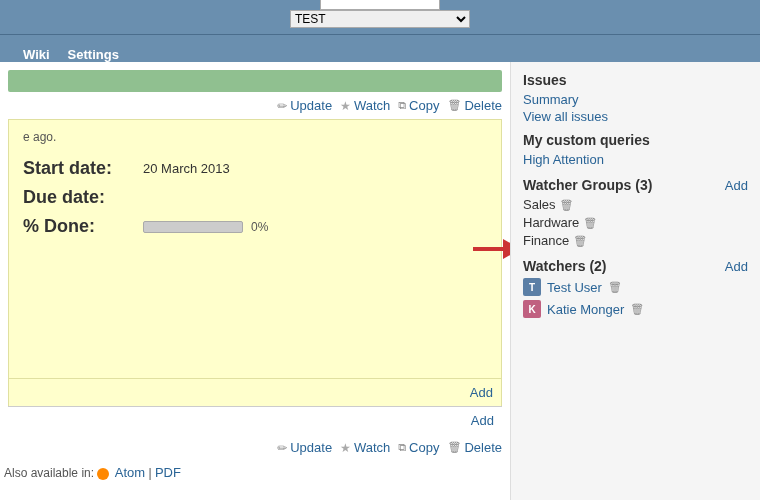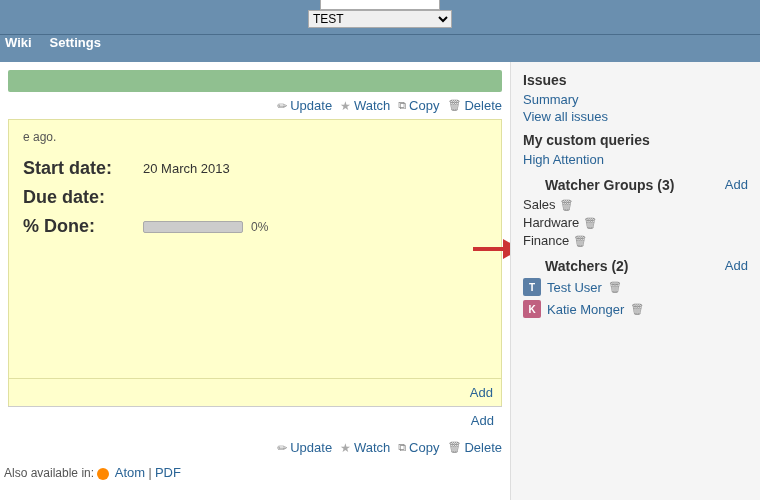--- a/index.html
+++ b/index.html
@@ -29,33 +29,33 @@
       font-size: 13px;
     }
     .search-input {
       width: 120px;
       height: 22px;
       border: 1px solid #aaa;
       padding: 2px 4px;
       font-size: 12px;
     }
     .search-select {
-      width: 144px;
+      width: 180px;
       height: 22px;
       border: 1px solid #aaa;
       font-size: 12px;
       margin-left: 0;
     }
 
     
     .nav-bar {
       background: #6a8faf;
-      padding: 0 5px;
-      display: flex;
-      align-items: flex-start;
+      padding: 0 23px;
+      display: flex;
+      align-items: flex-end;
       height: 28px;
       border-top: 1px solid #4a6d8c;
     }
     .nav-item {
       color: #fff;
       font-size: 13px;
       font-weight: bold;
       margin-right: 18px;
       cursor: pointer;
       text-decoration: none;
@@ -230,23 +230,23 @@
       color: #2a6496;
       text-decoration: none;
       font-size: 13px;
       margin-bottom: 2px;
       cursor: pointer;
     }
 
     .sidebar-header-row {
       display: flex;
       justify-content: space-between;
+      align-items: center;
       margin-top: 10px;
       margin-bottom: 4px;
-      margin-left: 22px;
     }
     .sidebar-group-title {
       font-weight: bold;
       font-size: 14px;
       color: #333;
     }
     .sidebar-add-link {
       color: #2a6496;
       text-decoration: none;
       font-size: 13px;

